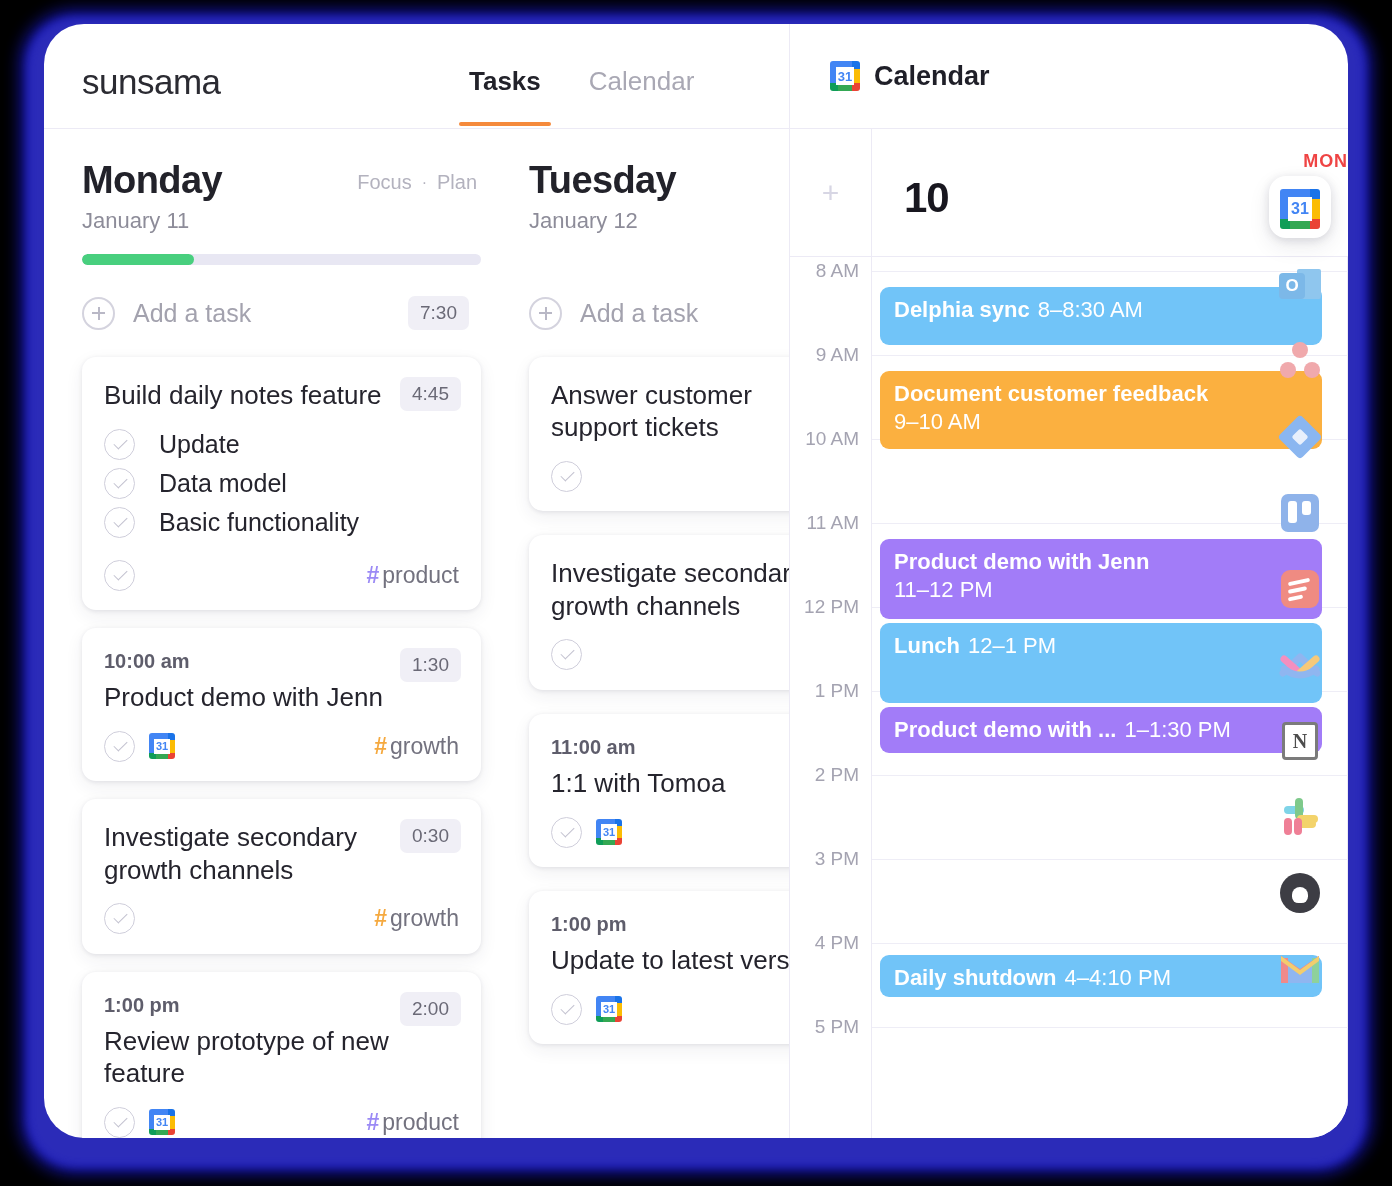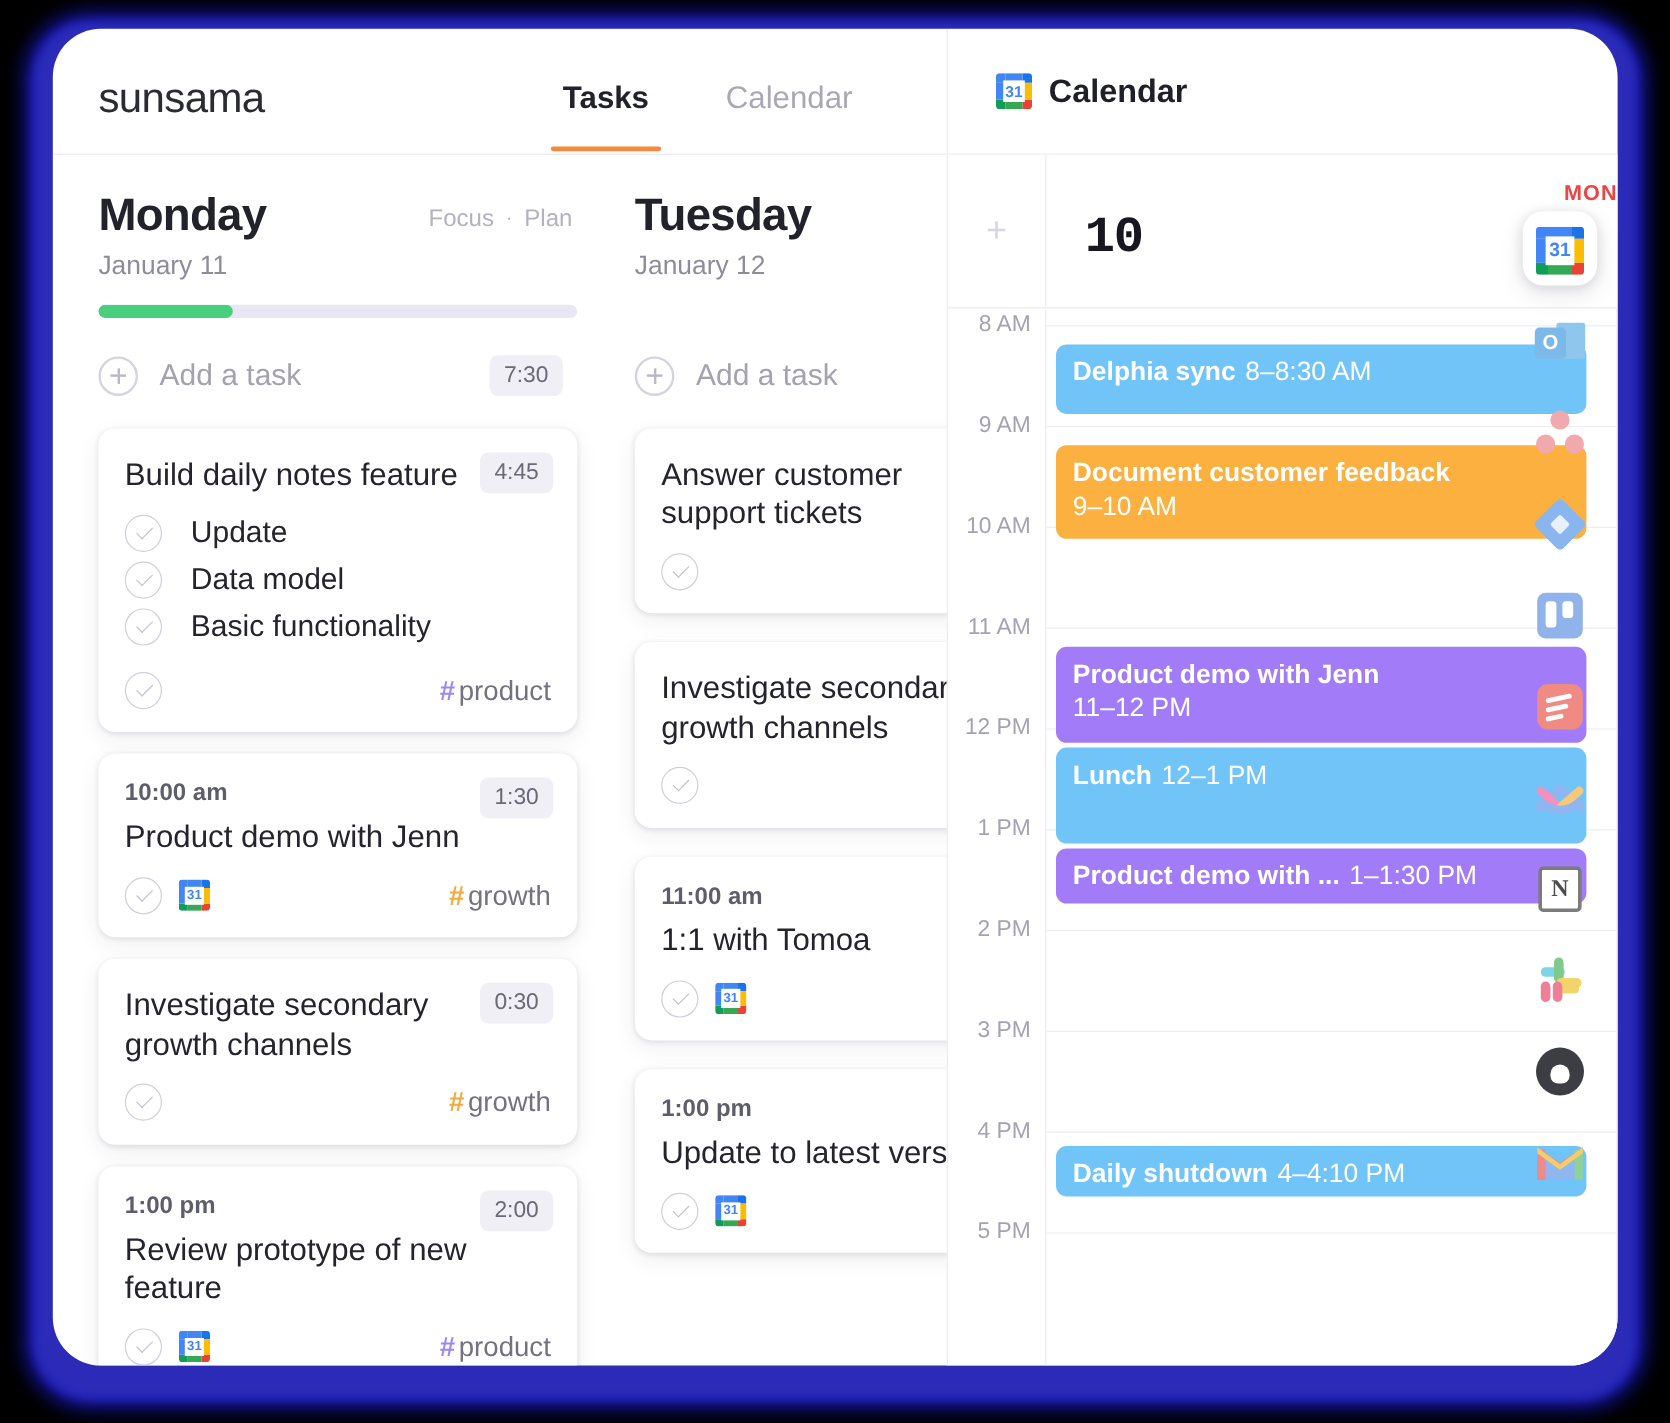--- a/index.html
+++ b/index.html
@@ -46,21 +46,21 @@
   }
   .topbar-left {
     width: 745px; display: flex; align-items: center;
     position: relative;
   }
   .brand {
     position: absolute; left: 38px; top: 38px;
     font-size: 35px; font-weight: 400; color: #2b2b32;
     letter-spacing: -0.5px;
   }
-  .tabs { position: absolute; left: 425px; top: 42px; display: flex; gap: 64px; }
+  .tabs { position: absolute; left: 425px; top: 42px; display: flex; gap: 48px; }
   .tab {
     font-size: 26px; color: #a9a8b4; cursor: pointer;
     padding-bottom: 6px; position: relative;
   }
   .tab.active { color: #22222a; font-weight: 700; }
   .tab.active::after {
     content: ""; position: absolute; left: -10px; right: -10px; bottom: -23px;
     height: 4px; background: #f58a3c; border-radius: 3px;
   }
   .topbar-right {
@@ -175,21 +175,21 @@
     border-left: 1px solid #eceaf5; min-height: 0;
     background: #fff; position: relative; z-index: 5;
   }
   .cal-daterow { display: flex; height: 128px; border-bottom: 1px solid #eceaf5; }
   .cal-gutter {
     width: 82px; display: flex; align-items: center; justify-content: center;
     border-right: 1px solid #eceaf5; color: #d7d6e4; font-size: 30px; font-weight: 300;
   }
   .cal-dayhead { flex: 1; padding: 22px 0 0 32px; }
   .cal-dow { font-size: 18px; font-weight: 700; color: #ef4444; letter-spacing: .9px; text-align: right; }
-  .cal-dnum { font-size: 42px; font-weight: 700; color: #18171f; margin-top: 2px; letter-spacing: -1px; font-family: Liberation Mono, monospace; }
+  .cal-dnum { font-size: 42px; font-weight: 700; color: #18171f; margin-top: 2px; letter-spacing: -1px; }
 
   .cal-grid { flex: 1; display: flex; min-height: 0; position: relative; overflow: hidden; }
   .cal-times { width: 82px; position: relative; border-right: 1px solid #eceaf5; flex: none; }
   .cal-times .tm {
     position: absolute; right: 12px; font-size: 19px; color: #a4a3b1;
     transform: translateY(-50%); white-space: nowrap;
   }
   .cal-slots { flex: 1; position: relative; }
   .hline { position: absolute; left: 0; right: 0; height: 1px; background: #eeedf6; }
   .vline-right { position: absolute; right: 0; top: 0; bottom: 0; width: 1px; background: #eceaf5; }

